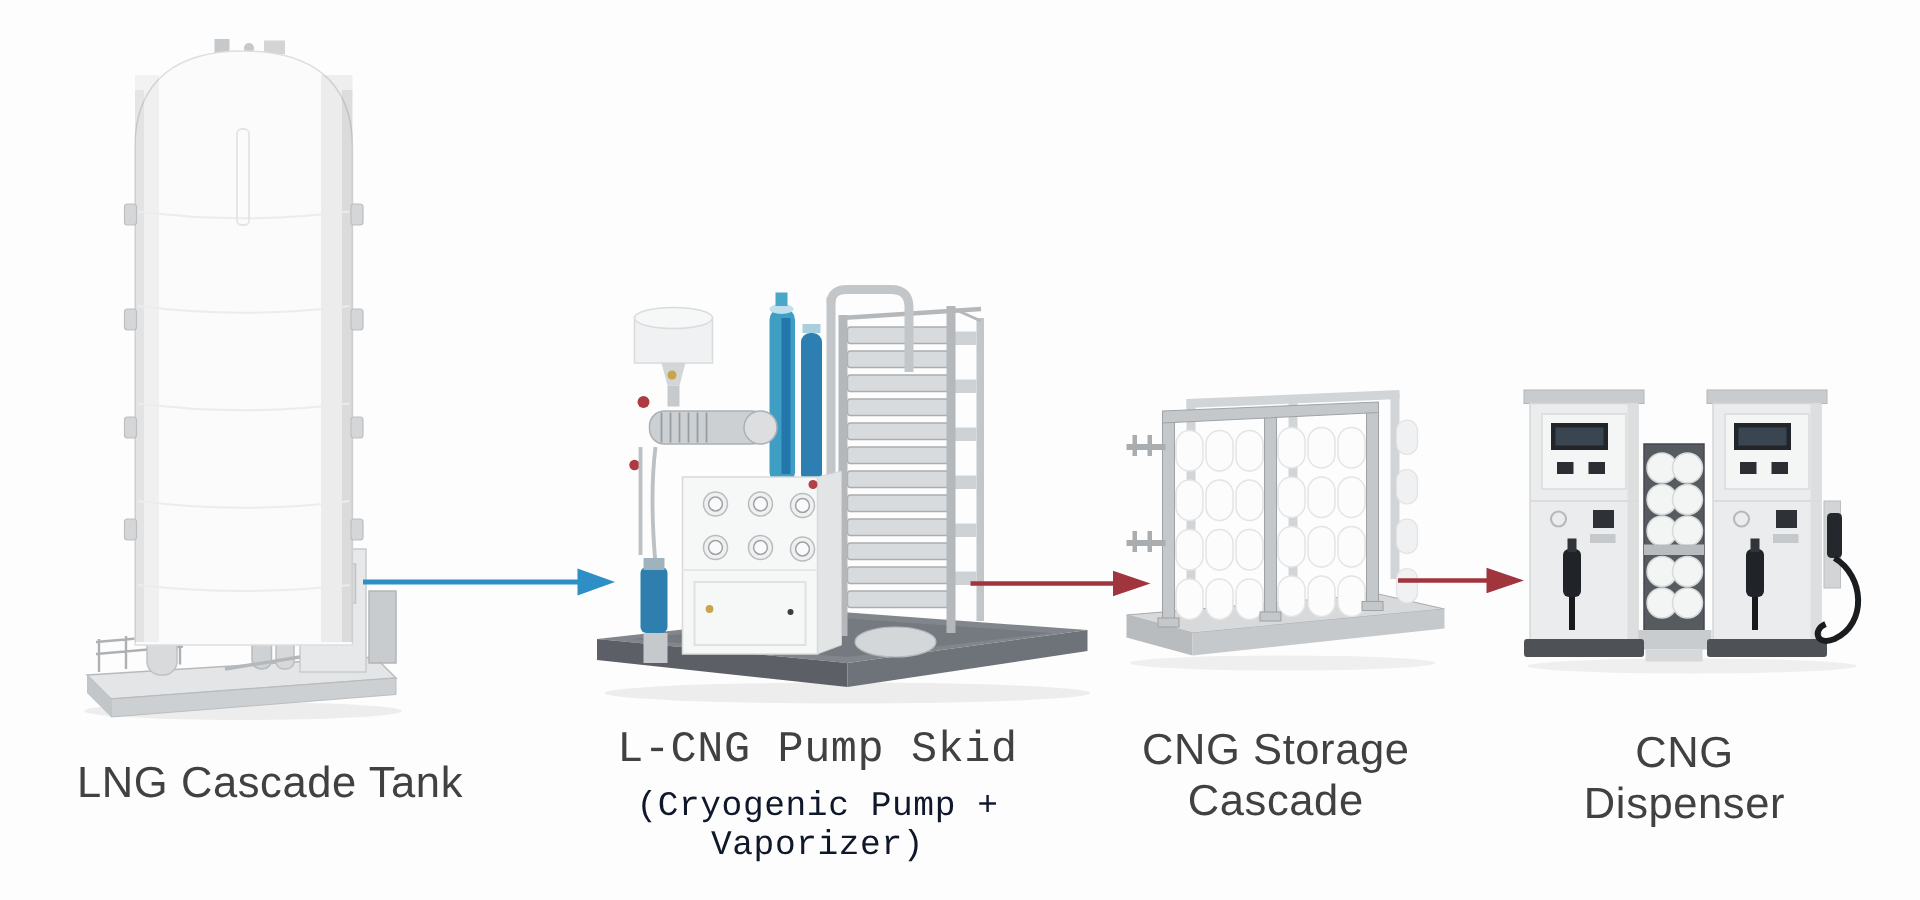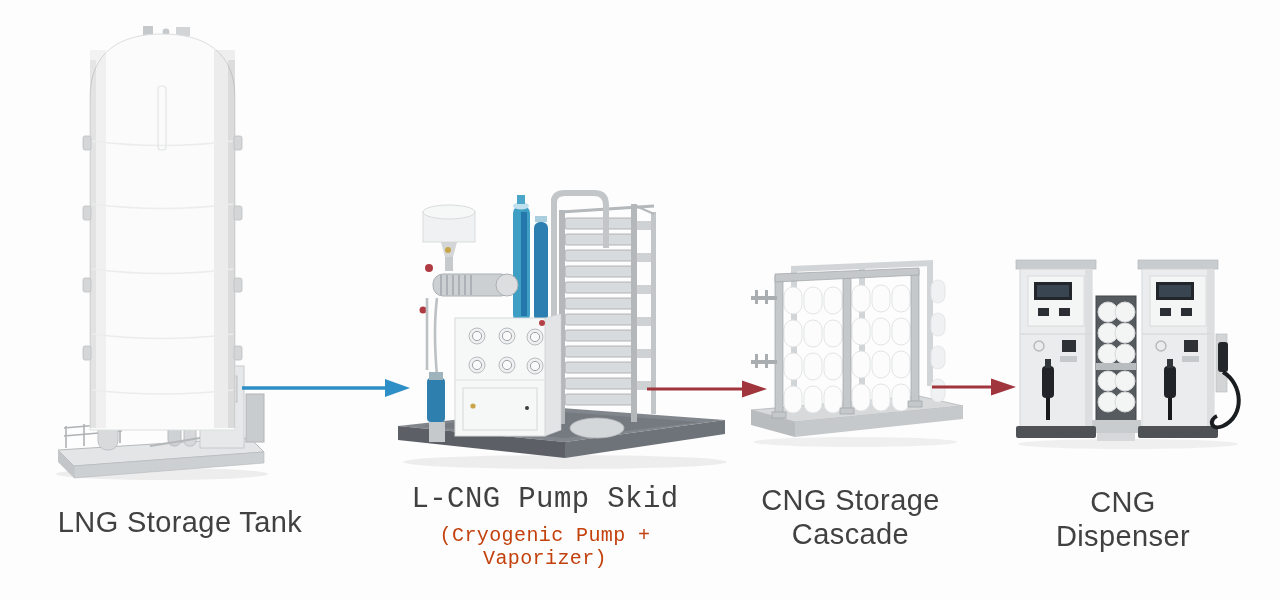--- a/index.html
+++ b/index.html
@@ -2,21 +2,21 @@
 <html><head>
 <meta charset="utf-8">
 <title>Process Flow</title>
 <style>
   html,body{margin:0;padding:0;background:#fdfdfd;}
   .canvas{position:relative;width:1280px;height:600px;background:#fdfdfd;overflow:hidden;
           font-family:"Liberation Sans",sans-serif;}
   .art{position:absolute;}
   .caption{position:absolute;text-align:center;color:#414141;font-weight:300;letter-spacing:.4px;}
   .caption .main{display:block;font-size:29px;line-height:1.18;}
-  .caption .sub{display:block;font-size:20px;margin-top:7px;color:#c2410c;text-align:center;}
+  .caption .sub{display:block;font-size:23px;margin-top:7px;color:#0f172a;text-align:center;}
   .arrow{position:absolute;}
 </style>
 </head>
 <body>
 
 <div class="canvas">
 
   <svg class="art" style="left:50px;top:26px;" width="222" height="456" viewBox="0 0 222 456">
     <ellipse cx="112" cy="448" rx="106" ry="6" fill="#ededee"></ellipse>
 
@@ -310,21 +310,21 @@
       <rect x="155" y="111" width="6" height="9" fill="#31353a"></rect>
       <rect x="126" y="178" width="80" height="12" rx="2" fill="#4e5257"></rect>
 
       <rect x="204" y="86" width="11" height="58" fill="#d2d4d6" stroke="#bcbfc1" stroke-width="0.7"></rect>
       <rect x="206" y="94" width="10" height="30" rx="3" fill="#24272b"></rect>
       <path d="M211,124 C231,136 233,168 211,178 C199,183 196,172 205,168" stroke="#1a1d1f" stroke-width="4" fill="none"></path>
     </g>
   </svg>
 
   <figcaption class="caption" style="left:30px;top:505px;width:300px;">
-    <span class="main">LNG Storage Tank</span>
+    <span class="main">LNG Cascade Tank</span>
   </figcaption>
 
   <figcaption class="caption" style="left:395px;top:483px;width:300px;font-family:Liberation Mono, monospace;">
     <span class="main">L-CNG Pump Skid</span>
     <span class="sub">(Cryogenic Pump + Vaporizer)</span>
   </figcaption>
 
   <figcaption class="caption" style="left:758px;top:483px;width:185px;">
     <span class="main">CNG Storage Cascade</span>
   </figcaption>

